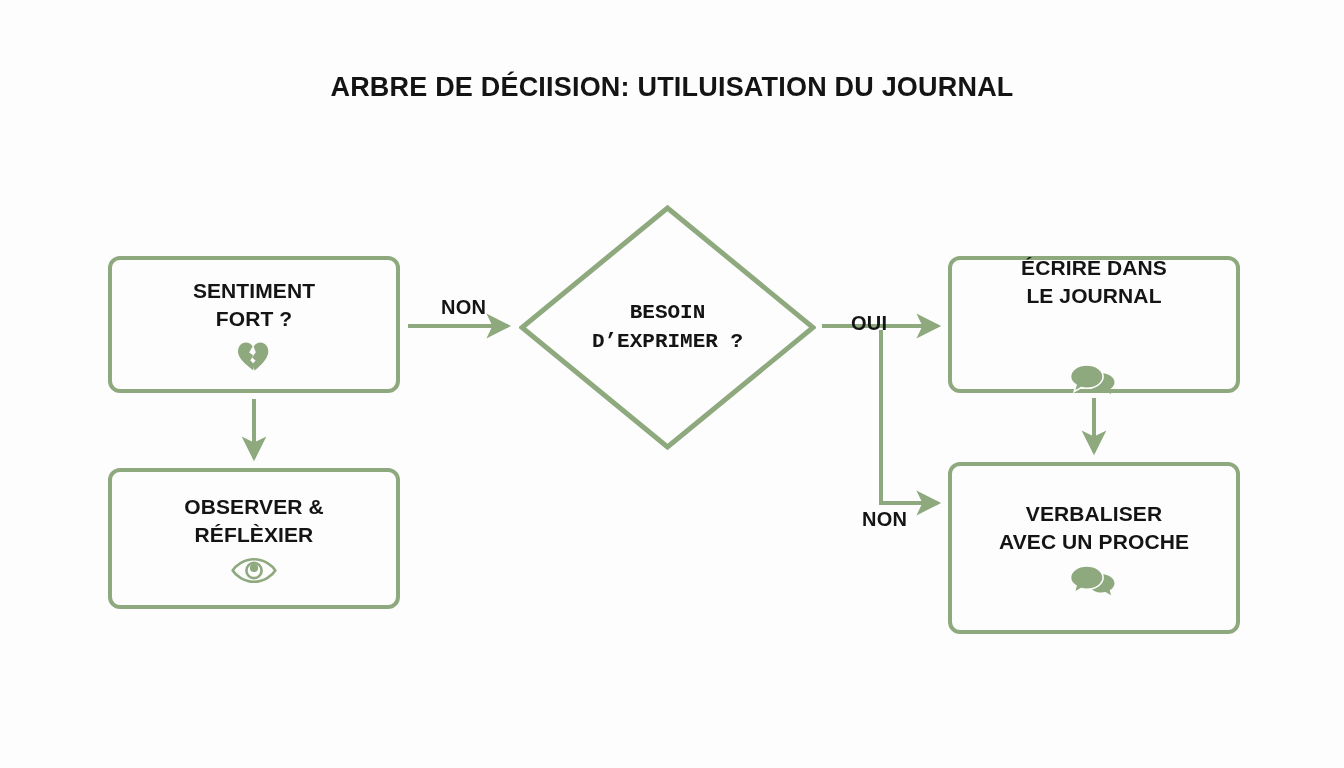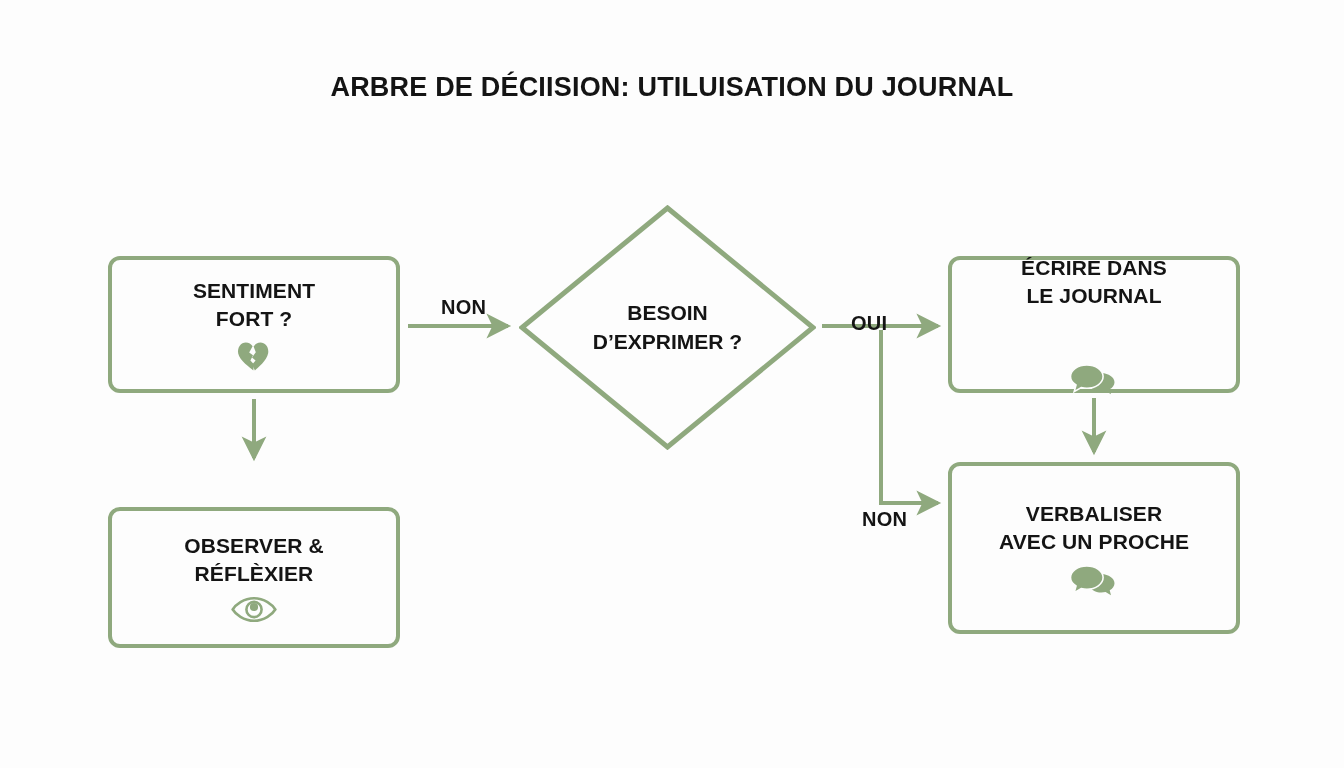--- a/index.html
+++ b/index.html
@@ -66,21 +66,21 @@
     letter-spacing: 0.1px;
     white-space: pre-line;
   }
   .node-icon {
     margin-top: 9px;
     line-height: 0;
   }
 
   
   #node-sentiment  { left: 108px; top: 256px; width: 292px; height: 137px; }
-  #node-observer   { left: 108px; top: 468px; width: 292px; height: 141px; margin-top: 39px; }
+  #node-observer   { left: 108px; top: 468px; width: 292px; height: 141px; }
   #node-ecrire     { left: 948px; top: 256px; width: 292px; height: 137px; gap: 44px; }
   #node-verbaliser { left: 948px; top: 462px; width: 292px; height: 172px; }
 
   
   #node-besoin {
     position: absolute;
     left: 519px;
     top: 205px;
     width: 297px;
     height: 245px;
@@ -93,20 +93,21 @@
     height: 245px;
     display: flex;
     align-items: center;
     justify-content: center;
     text-align: center;
     font-size: 21px;
     font-weight: bold;
     line-height: 1.36;
     color: #141414;
     white-space: pre-line;
+    font-family: Liberation Mono, monospace;
   }
 
   
   .edge-label {
     position: absolute;
     font-size: 20px;
     font-weight: bold;
     color: #141414;
     letter-spacing: 0.3px;
     white-space: nowrap;

